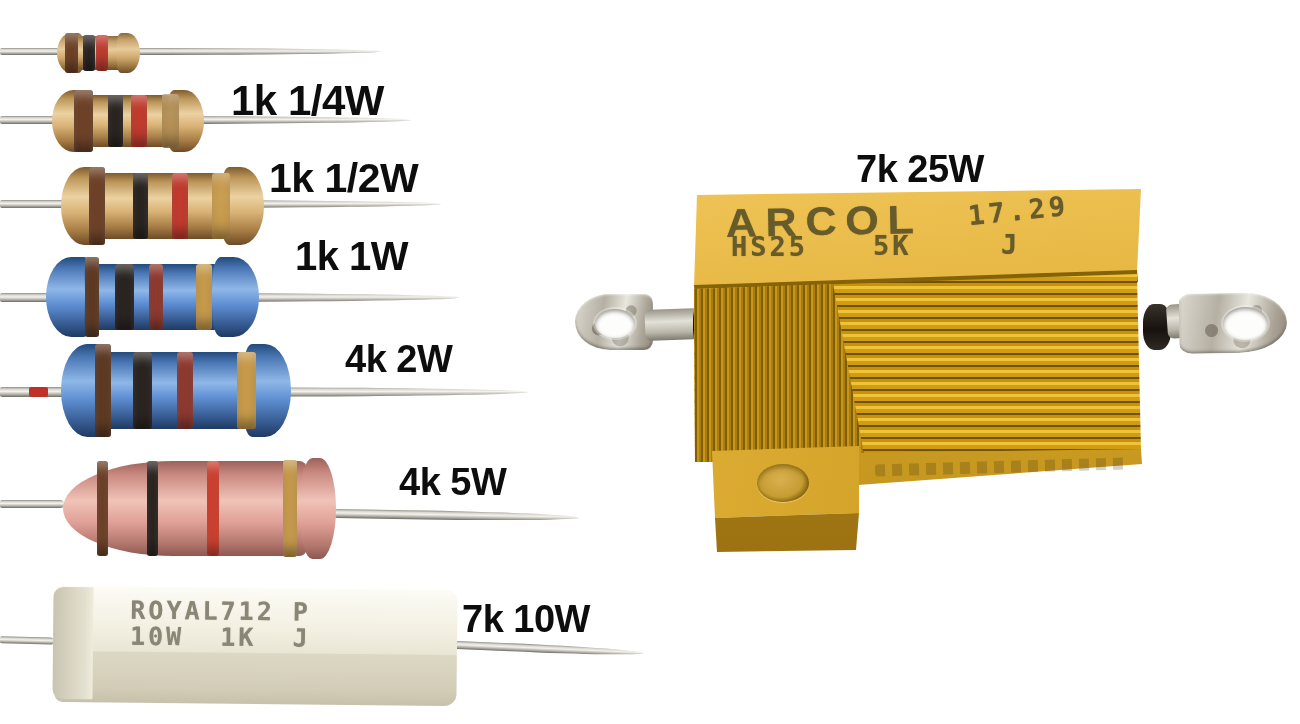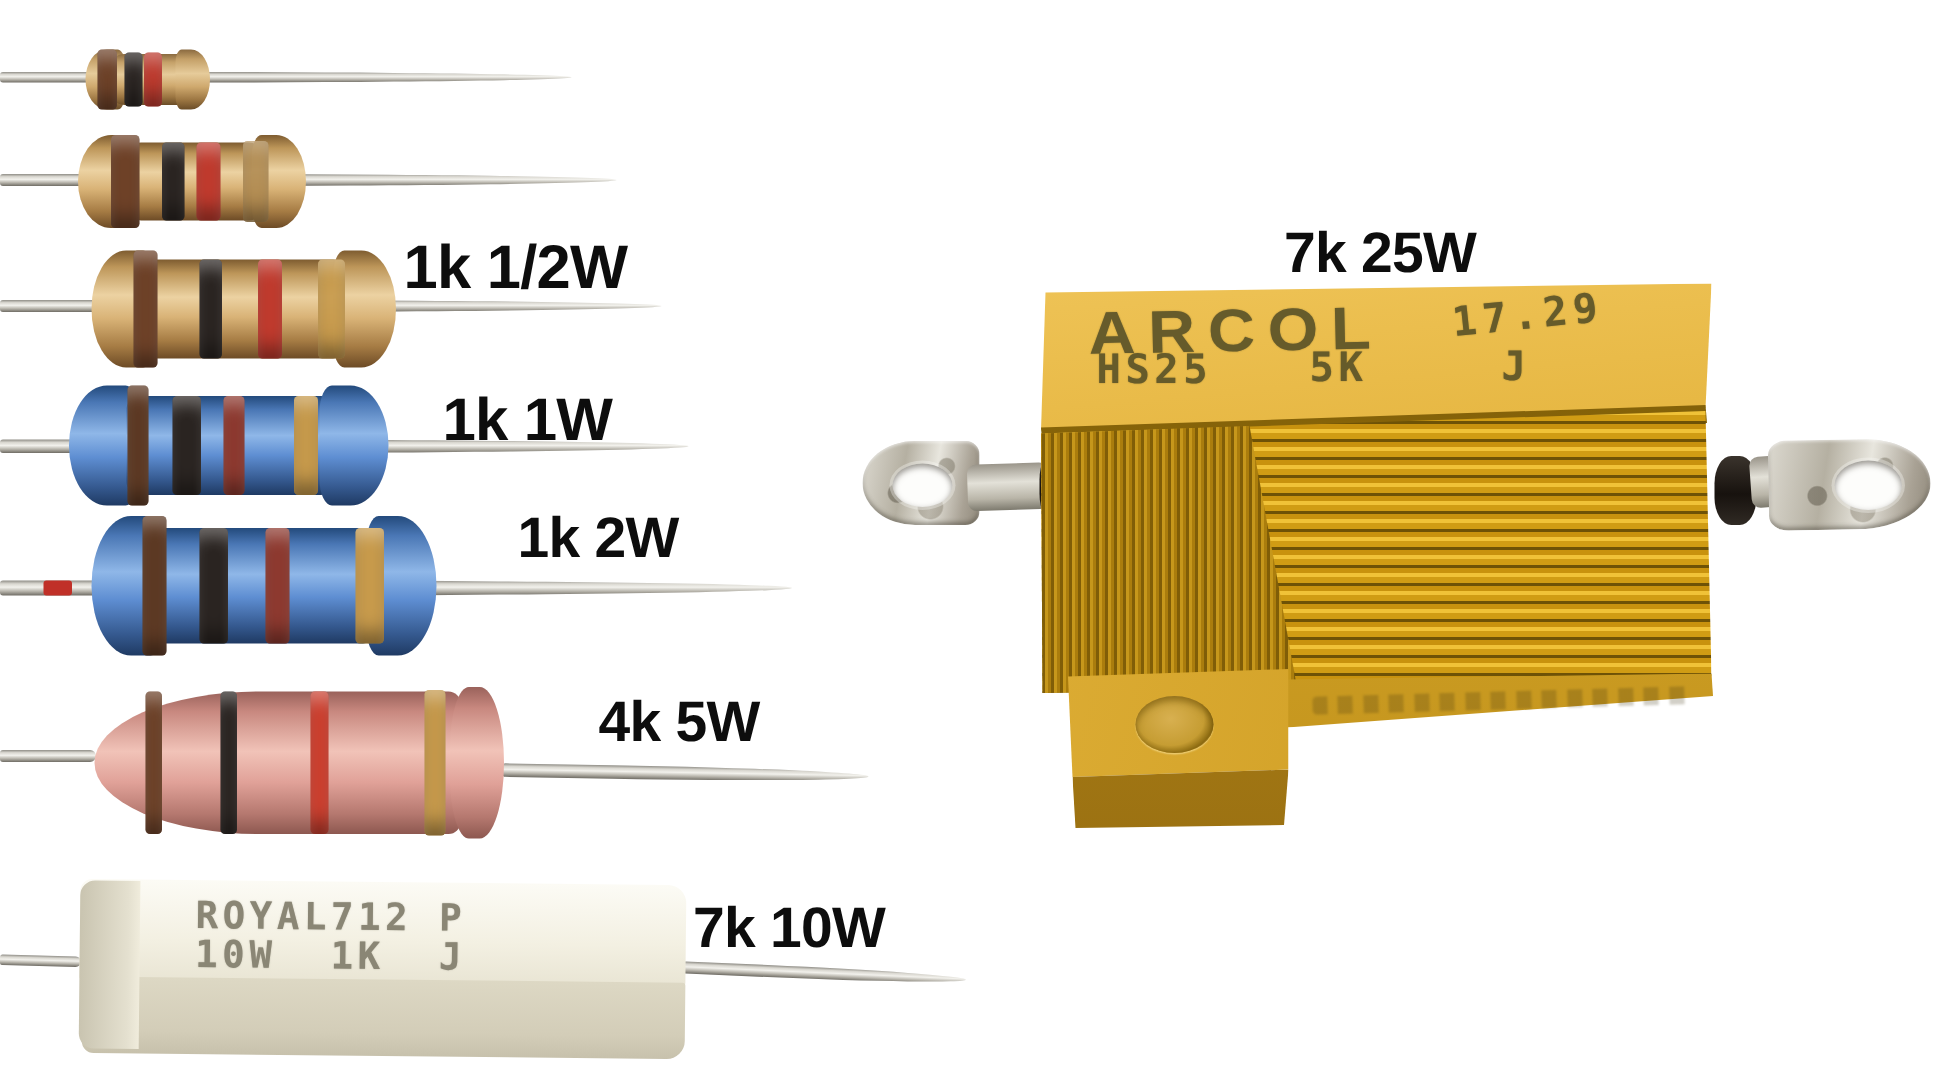--- a/index.html
+++ b/index.html
@@ -87,20 +87,21 @@
   <div class="wire wiretip" style="left:0;top:116px;width:411px;height:8px;"></div>
   <div class="abs" style="left:52px;top:90px;width:152px;height:62px;">
     <div class="cap cap-l tan" style="left:0;top:0;width:40px;height:62px;"></div>
     <div class="mid tan" style="left:32px;top:5px;width:92px;height:52px;"></div>
     <div class="cap cap-r tan" style="left:116px;top:0;width:36px;height:62px;"></div>
     <div class="band" style="left: 22px; top: 0px; width: 19px; height: 62px; background: rgb(111, 66, 40);"></div>
     <div class="band" style="left: 56px; top: 5px; width: 15px; height: 52px; background: rgb(43, 37, 34);"></div>
     <div class="band" style="left: 79px; top: 5px; width: 16px; height: 52px; background: rgb(194, 59, 46);"></div>
     <div class="band" style="left: 110px; top: 4px; width: 17px; height: 54px; opacity: 0.85; background: rgb(176, 138, 80);"></div>
   </div>
+  <span class="plabel" style="left:231px;top:77px;font-size:42px;">1k 1/4W</span>
 
   <div class="wire wiretip" style="left:0;top:200px;width:441px;height:8px;"></div>
   <div class="abs" style="left:61px;top:167px;width:203px;height:78px;">
     <div class="cap cap-l tan" style="left:0;top:0;width:42px;height:78px;"></div>
     <div class="mid tan" style="left:34px;top:6px;width:137px;height:66px;"></div>
     <div class="cap cap-r tan" style="left:161px;top:0;width:42px;height:78px;"></div>
     <div class="band" style="left: 28px; top: 0px; width: 16px; height: 78px; background: rgb(111, 66, 40);"></div>
     <div class="band" style="left: 72px; top: 6px; width: 15px; height: 66px; background: rgb(43, 37, 34);"></div>
     <div class="band" style="left: 111px; top: 6px; width: 16px; height: 66px; background: rgb(194, 59, 46);"></div>
     <div class="band" style="left: 151px; top: 6px; width: 18px; height: 66px; opacity: 0.9; background: rgb(200, 155, 76);"></div>
@@ -110,34 +111,34 @@
   <div class="wire wiretip" style="left:0;top:293px;width:459px;height:9px;"></div>
   <div class="abs" style="left:46px;top:257px;width:213px;height:80px;">
     <div class="cap cap-l blue" style="left:0;top:0;width:46px;height:80px;"></div>
     <div class="mid blue" style="left:38px;top:7px;width:140px;height:66px;"></div>
     <div class="cap cap-r blue" style="left:167px;top:0;width:46px;height:80px;"></div>
     <div class="band" style="left: 39px; top: 0px; width: 14px; height: 80px; background: rgb(94, 58, 36);"></div>
     <div class="band" style="left: 69px; top: 7px; width: 19px; height: 66px; background: rgb(43, 37, 34);"></div>
     <div class="band" style="left: 103px; top: 7px; width: 14px; height: 66px; background: rgb(143, 58, 48);"></div>
     <div class="band" style="left: 150px; top: 7px; width: 16px; height: 66px; background: rgb(200, 155, 76);"></div>
   </div>
-  <span class="plabel" style="left:295px;top:258px;font-size:40px;text-align:center;">1k 1W</span>
+  <span class="plabel" style="left:295px;top:234px;font-size:40px;text-align:center;">1k 1W</span>
 
   <div class="wire wiretip" style="left:0;top:387px;width:528px;height:10px;"></div>
   <div class="abs" style="left: 29px; top: 387px; width: 19px; height: 10px; border-radius: 2px; background: rgb(192, 48, 40);"></div>
   <div class="abs" style="left:61px;top:344px;width:230px;height:93px;">
     <div class="cap cap-l blue" style="left:0;top:0;width:48px;height:93px;"></div>
     <div class="mid blue" style="left:39px;top:8px;width:152px;height:77px;"></div>
     <div class="cap cap-r blue" style="left:183px;top:0;width:47px;height:93px;"></div>
     <div class="band" style="left: 34px; top: 0px; width: 16px; height: 93px; background: rgb(94, 58, 36);"></div>
     <div class="band" style="left: 72px; top: 8px; width: 19px; height: 77px; background: rgb(43, 37, 34);"></div>
     <div class="band" style="left: 116px; top: 8px; width: 16px; height: 77px; background: rgb(143, 58, 48);"></div>
     <div class="band" style="left: 176px; top: 8px; width: 19px; height: 77px; background: rgb(200, 155, 76);"></div>
   </div>
-  <span class="plabel" style="left:345px;top:338px;font-size:38px;">1k 2W</span>
+  <span class="plabel" style="left:345px;top:338px;font-size:38px;">4k 2W</span>
 
   <div class="wire" style="left:0;top:500px;width:64px;height:8px;"></div>
   <div class="wire wiretip" style="left:335px;top:511px;width:244px;height:9px;transform:rotate(1deg);"></div>
   <div class="abs" style="left:63px;top:458px;width:273px;height:101px;">
     <div class="cyl pink" style="left:0;top:3px;width:244px;height:95px;border-radius:45% 8px 8px 45% / 50% 8px 8px 50%;"></div>
     <div class="cyl pink" style="left:237px;top:0;width:36px;height:101px;border-radius:35% 45% 45% 35% / 40% 50% 50% 40%;"></div>
     <div class="band" style="left: 34px; top: 3px; width: 11px; height: 95px; background: rgb(111, 66, 40);"></div>
     <div class="band" style="left: 84px; top: 3px; width: 11px; height: 95px; background: rgb(43, 37, 34);"></div>
     <div class="band" style="left: 144px; top: 3px; width: 12px; height: 95px; background: rgb(208, 64, 47);"></div>
     <div class="band" style="left: 220px; top: 2px; width: 14px; height: 97px; background: rgb(200, 155, 76);"></div>

